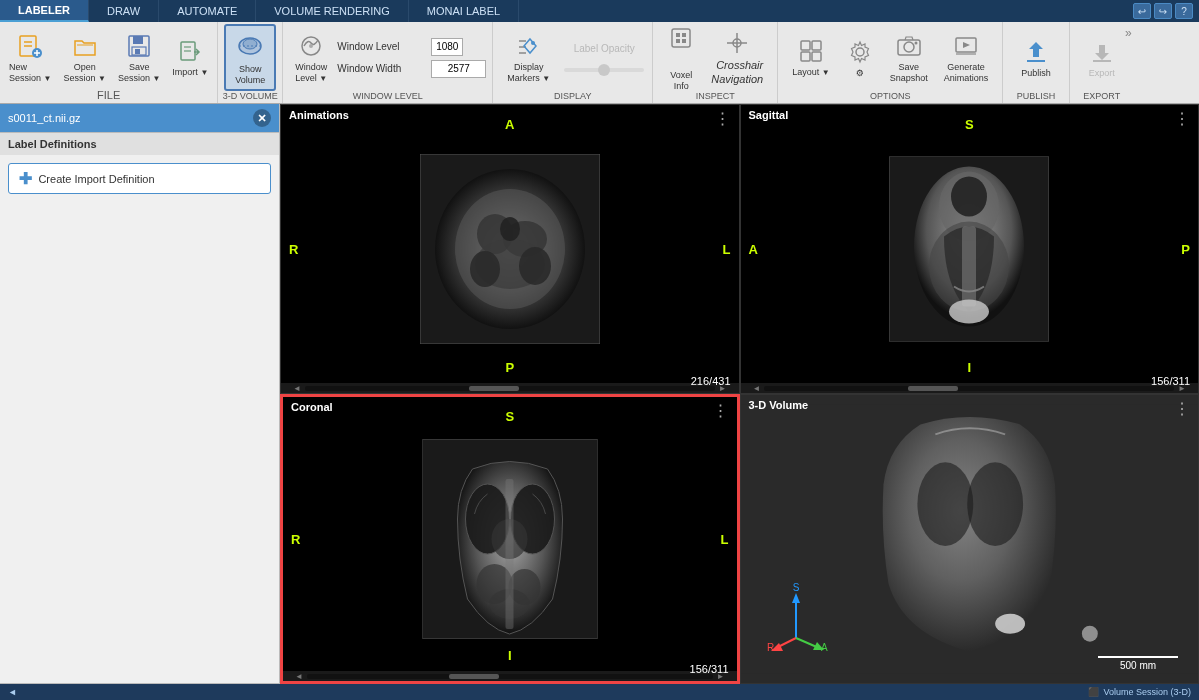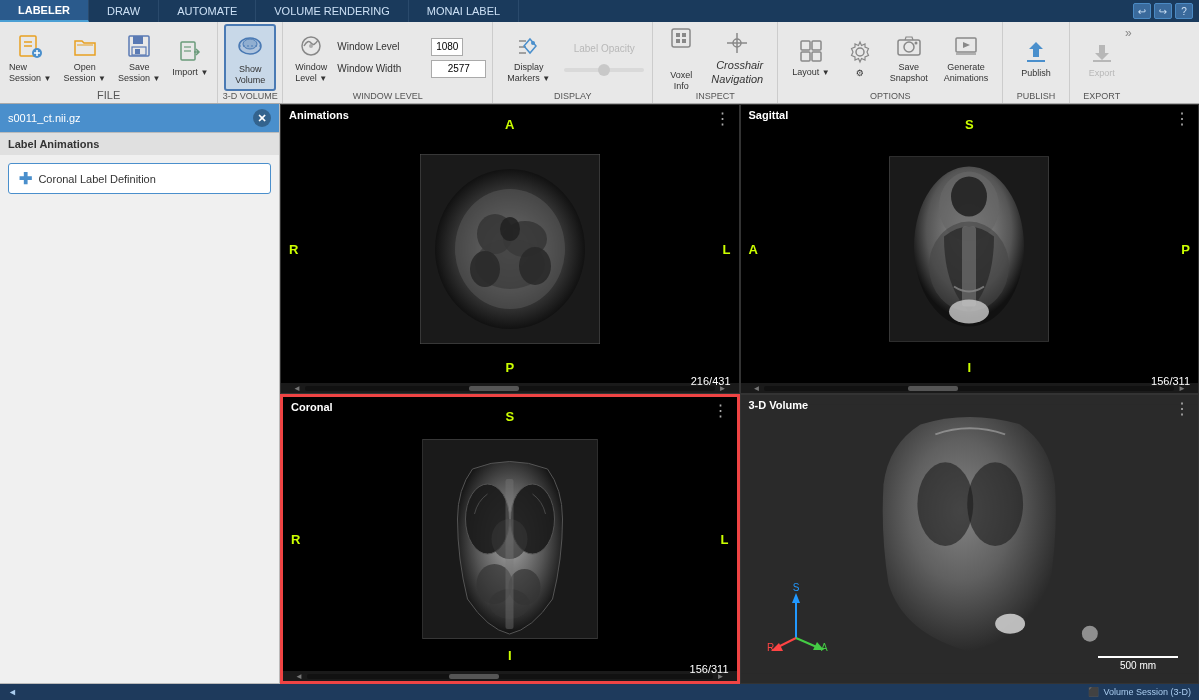--- a/index.html
+++ b/index.html
@@ -248,24 +248,24 @@
   <div style="width:280px; background:#f0f0f0; display:flex; flex-direction:column; border-right:1px solid #bbb; flex-shrink:0;">
 
     <div style="border-bottom:1px solid #bbb;">
       <div style="display:flex;align-items:center;justify-content:space-between;padding:5px 8px;background:#4a8fcc;color:#fff;font-size:11px;cursor:pointer;">
         <span>s0011_ct.nii.gz</span>
         <span style="color:#fff;cursor:pointer;font-size:14px;font-weight:bold;width:18px;height:18px;border-radius:50%;background:rgba(0,0,0,0.3);display:flex;align-items:center;justify-content:center;font-size:11px;">✕</span>
       </div>
     </div>
 
     <div style="flex:1;display:flex;flex-direction:column;border-bottom:1px solid #bbb;">
-      <div style="font-size:11px;font-weight:bold;color:#333;padding:5px 8px;background:#e0e0e0;">Label Animations</div>
+      <div style="font-size:11px;font-weight:bold;color:#333;padding:5px 8px;background:#e0e0e0;">Label Definitions</div>
       <button style="display:flex;align-items:center;gap:6px;margin:8px;padding:5px 10px;border:1px solid #4a8fcc;background:#fff;color:#333;cursor:pointer;border-radius:3px;font-size:11px;">
         <span style="color:#4a8fcc;font-size:16px;font-weight:bold;">✚</span>
-        <span>Coronal Label Definition</span>
+        <span>Create Import Definition</span>
       </button>
     </div>
   </div>
 
   <div style="flex:1; display:flex; flex-direction:column; background:#1a1a1a; overflow:hidden;">
     <div style="display:grid; grid-template-columns:1fr 1fr; grid-template-rows:1fr 1fr; flex:1; height:100%;">
 
       <div style="position:relative; background:#000; border:1px solid #333; overflow:hidden;">
         <div style="position:absolute;top:4px;left:8px;color:#fff;font-size:11px;font-weight:bold;z-index:2;">Animations</div>
         <div style="position:absolute;top:4px;right:8px;color:#aaa;font-size:16px;cursor:pointer;z-index:2;">⋮</div>

